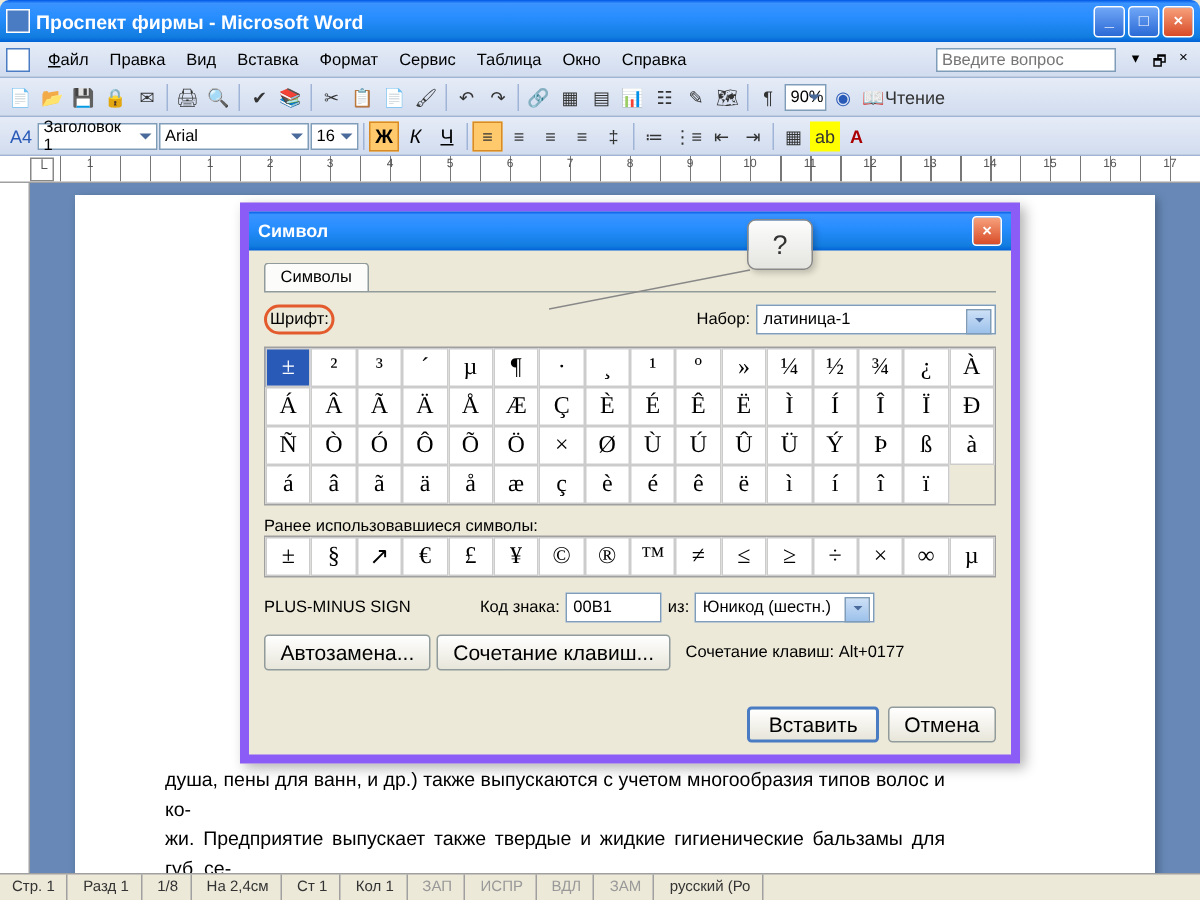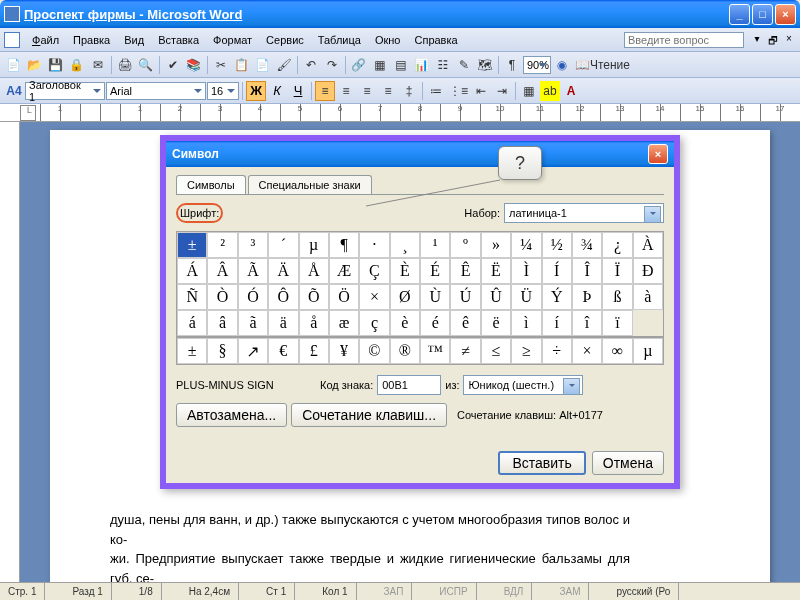--- a/index.html
+++ b/index.html
@@ -1,21 +1,21 @@
 <!DOCTYPE html>
 <html><head>
 <meta charset="utf-8">
 <style>
 * { margin: 0; padding: 0; box-sizing: border-box; font-family: Tahoma, sans-serif; }
 body { width: 800px; height: 600px; overflow: hidden; background: #ece9d8; position: relative; }
 
 
 .titlebar { height: 28px; background: linear-gradient(to bottom, #0058e6 0%, #3a93ff 8%, #288eff 40%, #127de0 88%, #0262d8 100%); display: flex; align-items: center; padding: 0 4px; color: #fff; font-size: 13px; font-weight: bold; border-radius: 6px 6px 0 0; }
 .titlebar .icon { width: 16px; height: 16px; margin-right: 4px; background: #4a7cc4; border: 1px solid #fff; }
-.titlebar .title { flex: 1; text-decoration: underline; }
+.titlebar .title { flex: 1; }
 .titlebar .winbtns { display: flex; gap: 2px; }
 .titlebar .winbtn { width: 21px; height: 21px; border-radius: 3px; border: 1px solid #fff; display: flex; align-items: center; justify-content: center; font-size: 11px; font-weight: bold; color: #fff; cursor: pointer; }
 .titlebar .winbtn.min, .titlebar .winbtn.max { background: linear-gradient(#70a7f7, #2b6ad6); }
 .titlebar .winbtn.close { background: linear-gradient(#f7a27c, #d84b28); }
 
 
 .menubar { height: 24px; background: linear-gradient(#e6ecf7, #d1dcef); border-bottom: 1px solid #a0b4d8; display: flex; align-items: center; padding: 0 4px; font-size: 11px; gap: 2px; }
 .menubar .m-icon { width: 16px; height: 16px; background: #fff; border: 1px solid #4a7cc4; margin-right: 4px; }
 .menubar .menu-item { padding: 2px 6px; cursor: pointer; }
 .menubar .menu-item u { text-decoration: underline; }
@@ -41,21 +41,21 @@
 .ruler-inner span { width: 40px; text-align: center; }
 .ruler-handle { width: 16px; height: 16px; border: 1px solid #888; display: flex; align-items: center; justify-content: center; margin-right: 4px; font-size: 10px; }
 
 
 .docarea { position: absolute; top: 122px; left: 0; right: 0; bottom: 18px; background: #6889b8; display: flex; }
 .vruler { width: 20px; background: #fff; border-right: 1px solid #a0a0a0; font-size: 8px; color: #555; }
 .page { background: #fff; margin: 8px auto; width: 720px; box-shadow: 2px 2px 6px rgba(0,0,0,0.3); padding: 20px 140px 20px 60px; font-family: 'Times New Roman', serif; font-size: 13px; line-height: 1.5; color: #000; text-align: justify; position: relative; }
 .docscroll { flex: 1; overflow: hidden; }
 
 
-.statusbar { position: absolute; bottom: 0; left: 0; right: 0; height: 18px; background: #ece9d8; border-top: 1px solid #a0a0a0; display: flex; align-items: center; font-size: 10px; color: #333; gap: 19px; }
+.statusbar { position: absolute; bottom: 0; left: 0; right: 0; height: 18px; background: #ece9d8; border-top: 1px solid #a0a0a0; display: flex; align-items: center; font-size: 10px; color: #333; gap: 2px; }
 .statusbar .cell { padding: 0 8px; border-right: 1px solid #a0a0a0; height: 100%; display: flex; align-items: center; }
 .statusbar .dim { color: #999; }
 
 
 .dialog { position: absolute; left: 160px; top: 135px; width: 520px; background: #ece9d8; border: 6px solid #8b5cf6; box-shadow: 3px 3px 8px rgba(0,0,0,0.3); }
 .dlg-title { height: 26px; background: linear-gradient(to bottom, #0058e6 0%, #3a93ff 8%, #288eff 40%, #127de0 88%, #0262d8 100%); color: #fff; font-weight: bold; font-size: 12px; display: flex; align-items: center; padding: 0 6px; }
 .dlg-title .t { flex: 1; }
 .dlg-title .x { width: 20px; height: 20px; background: linear-gradient(#f7a27c, #d84b28); border: 1px solid #fff; border-radius: 3px; text-align: center; font-size: 11px; line-height: 18px; cursor: pointer; }
 .dlg-body { padding: 8px 10px; font-size: 11px; }
 .tabs { display: flex; border-bottom: 1px solid #919b9c; }
@@ -141,21 +141,21 @@
   <span class="tbtn">✎</span>
   <span class="tbtn">🗺</span>
   <span class="tsep"></span>
   <span class="tbtn">¶</span>
   <span class="tcombo" style="width:28px">90%</span>
   <span class="tbtn" style="color:#2a5ab7">◉</span>
   <span class="tbtn">📖 <span>Чтение</span></span>
 </div>
 
 <div class="toolbar">
-  <span class="tbtn" style="color:#2a5ab7;font-weight:bold">A4</span>
+  <span class="tbtn" style="color:#2a5ab7;font-weight:normal">A4</span>
   <span class="tcombo" style="width:80px">Заголовок 1</span>
   <span class="tcombo" style="width:100px">Arial</span>
   <span class="tcombo" style="width:32px">16</span>
   <span class="tsep"></span>
   <span class="tbtn tbl active">Ж</span>
   <span class="tbtn tit">К</span>
   <span class="tbtn tul">Ч</span>
   <span class="tsep"></span>
   <span class="tbtn active">≡</span>
   <span class="tbtn">≡</span>
@@ -224,21 +224,20 @@
 </div>
 
 <div class="dialog">
   <div class="dlg-title">
     <span class="t">Символ</span>
     <span class="x">×</span>
   </div>
   <div class="dlg-body">
     <div class="tabs">
       <div class="tab sel">Символы</div>
-      <div class="tab">Специальные знаки</div>
     </div>
     <div class="row">
       <span class="highlight">
         <span>Шрифт:</span>
       </span>
       <span style="flex:1"></span>
       <span>Набор:</span>
       <span class="field" style="width:160px">латиница-1</span>
     </div>
     <div class="grid" id="symgrid">
@@ -299,20 +298,21 @@
         <div class="cell-c">ç</div>
         <div class="cell-c">è</div>
         <div class="cell-c">é</div>
         <div class="cell-c">ê</div>
         <div class="cell-c">ë</div>
         <div class="cell-c">ì</div>
         <div class="cell-c">í</div>
         <div class="cell-c">î</div>
         <div class="cell-c">ï</div>
       </div>
+    <div style="margin-top:8px">Ранее использовавшиеся символы:</div>
     <div class="recent-grid" id="recentgrid">
         <div class="cell-c">±</div>
         <div class="cell-c">§</div>
         <div class="cell-c">↗</div>
         <div class="cell-c">€</div>
         <div class="cell-c">£</div>
         <div class="cell-c">¥</div>
         <div class="cell-c">©</div>
         <div class="cell-c">®</div>
         <div class="cell-c">™</div>

